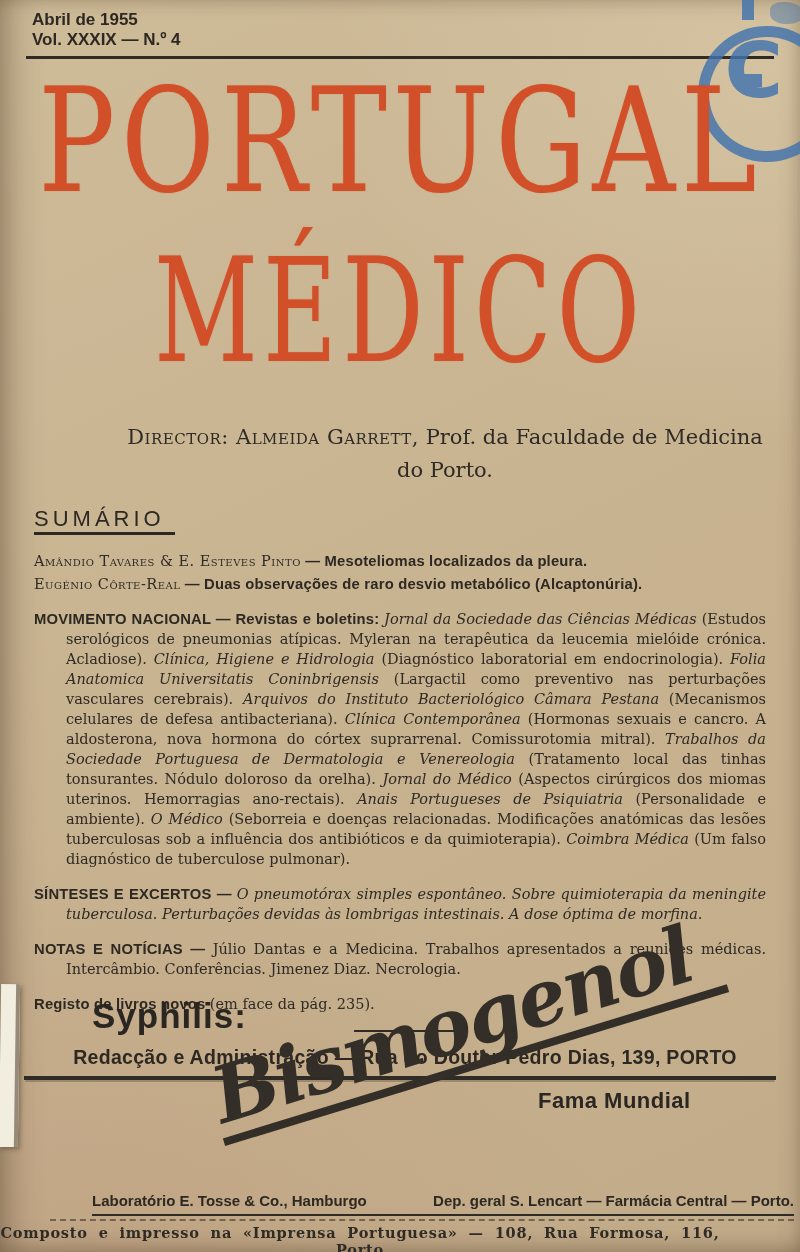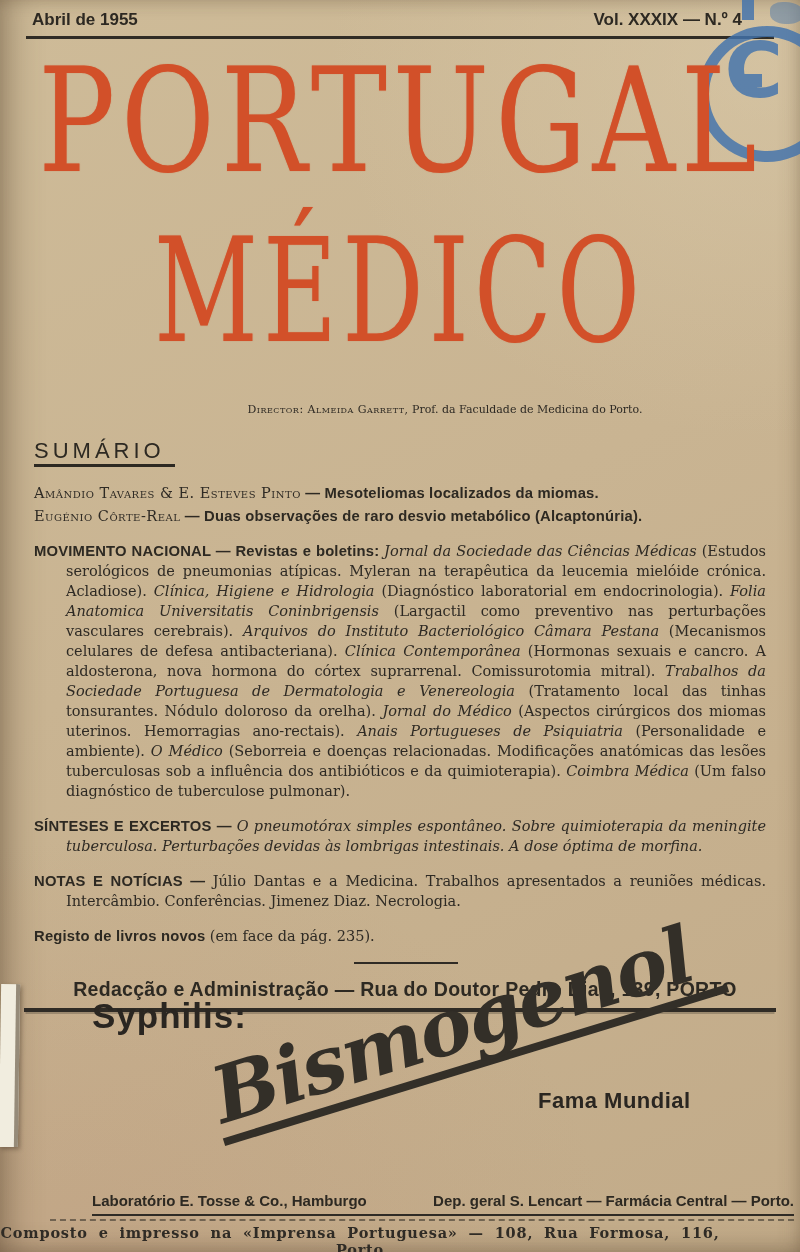--- a/index.html
+++ b/index.html
@@ -17,38 +17,38 @@
                inset 0 -18px 26px -16px rgba(80,60,40,.35),
                inset 0 10px 18px -12px rgba(80,60,40,.25);
     font-family:"DejaVu Serif",serif;
     color:#2e2a24;
   }
   
   .masthead-top{
     display:flex;justify-content:space-between;
     padding:10px 58px 0 32px;
     font-family:"Liberation Sans",sans-serif;
-    font-weight:bold;font-size:17px;color:#2d2922;
+    font-weight:bold;font-size:17px;color:#2d2922;flex-direction:column;
   }
   .top-rule{height:3px;background:#302c25;margin:6px 26px 0 26px;}
   
   .stamp{position:absolute;left:692px;top:0;width:170px;height:160px;opacity:.82;pointer-events:none;}
   .stamp .ring{position:absolute;left:6px;top:26px;width:116px;height:114px;border:11px solid #4273ad;border-radius:50%;}
   .stamp .glyph{position:absolute;left:34px;top:26px;font-family:"DejaVu Sans",sans-serif;font-weight:bold;font-size:76px;color:#4273ad;transform:scaleX(1.05);}
   .stamp .glyph-bar{position:absolute;left:44px;top:74px;width:26px;height:13px;background:#4273ad;}
   .stamp .top-bar{position:absolute;left:50px;top:0;width:12px;height:20px;background:#4273ad;}
   .stamp .blob{position:absolute;left:78px;top:2px;width:34px;height:22px;background:#4273ad;border-radius:40% 60% 50% 50%;opacity:.55;}
   
   .title{margin:14px 0 0 0;text-align:center;color:#d25029;font-weight:normal;}
   .t-line{height:152px;line-height:140px;}
   .t-line span{display:inline-block;font-size:118px;letter-spacing:6px;transform:scale(.97,1.22);transform-origin:center 55%;text-shadow:0 0 1px rgba(210,80,41,.55);}
   .t-line.second{margin-top:18px;}
   .t-line.second span{transform:scale(.86,1.22);}
   
-  .director{margin-top:26px;text-align:center;font-size:11px;line-height:1.55;}
+  .director{margin-top:26px;text-align:center;font-size:21px;line-height:1.55;}
   .director p{margin:0 30px 0 120px;}
   
   .sumario-heading{margin:20px 0 0 34px;}
   .sumario-heading span{
     display:inline-block;font-family:"Liberation Sans",sans-serif;font-weight:normal;
     font-size:22px;letter-spacing:4px;color:#2d2922;
     border-bottom:3px solid #2d2922;padding:0 10px 0 0;
   }
   .sumario{margin:16px 34px 0 34px;font-size:14.5px;line-height:20px;}
   .s-item{margin:0 0 3px 0;}
@@ -110,21 +110,21 @@
 
   <div class="director">
     <p><span class="seg-sc">Director: Almeida Garrett,</span><span class="seg-r"> Prof. da Faculdade de Medicina do Porto.</span></p>
   </div>
 
   <div class="sumario-heading">
     <span>SUMÁRIO</span>
   </div>
 
   <div class="sumario">
-    <p class="s-item"><span class="seg-sc">Amândio Tavares &amp; E. Esteves Pinto</span><span class="seg-b"> — Mesoteliomas localizados da miomas.</span></p>
+    <p class="s-item"><span class="seg-sc">Amândio Tavares &amp; E. Esteves Pinto</span><span class="seg-b"> — Mesoteliomas localizados da pleura.</span></p>
     <p class="s-item"><span class="seg-sc">Eugénio Côrte-Real</span><span class="seg-b"> — Duas observações de raro desvio metabólico (Alcaptonúria).</span></p>
     <p class="s-item s-gap s-hang"><span class="seg-b">MOVIMENTO NACIONAL — Revistas e boletins: </span><span class="seg-i">Jornal da Sociedade das Ciências Médicas </span><span class="seg-r">(Estudos serológicos de pneumonias atípicas. Myleran na terapêutica da leucemia mielóide crónica. Acladiose). </span><span class="seg-i">Clínica, Higiene e Hidrologia </span><span class="seg-r">(Diagnóstico laboratorial em endocrinologia). </span><span class="seg-i">Folia Anatomica Universitatis Coninbrigensis </span><span class="seg-r">(Largactil como preventivo nas perturbações vasculares cerebrais). </span><span class="seg-i">Arquivos do Instituto Bacteriológico Câmara Pestana </span><span class="seg-r">(Mecanismos celulares de defesa antibacteriana). </span><span class="seg-i">Clínica Contemporânea </span><span class="seg-r">(Hormonas sexuais e cancro. A aldosterona, nova hormona do córtex suprarrenal. Comissurotomia mitral). </span><span class="seg-i">Trabalhos da Sociedade Portuguesa de Dermatologia e Venereologia </span><span class="seg-r">(Tratamento local das tinhas tonsurantes. Nódulo doloroso da orelha). </span><span class="seg-i">Jornal do Médico </span><span class="seg-r">(Aspectos cirúrgicos dos miomas uterinos. Hemorragias ano-rectais). </span><span class="seg-i">Anais Portugueses de Psiquiatria </span><span class="seg-r">(Personalidade e ambiente). </span><span class="seg-i">O Médico </span><span class="seg-r">(Seborreia e doenças relacionadas. Modificações anatómicas das lesões tuberculosas sob a influência dos antibióticos e da quimioterapia). </span><span class="seg-i">Coimbra Médica </span><span class="seg-r">(Um falso diagnóstico de tuberculose pulmonar).</span></p>
     <p class="s-item s-gap s-hang"><span class="seg-b">SÍNTESES E EXCERTOS — </span><span class="seg-i">O pneumotórax simples espontâneo. Sobre quimioterapia da meningite tuberculosa. Perturbações devidas às lombrigas intestinais. A dose óptima de morfina.</span></p>
     <p class="s-item s-hang"><span class="seg-b">NOTAS E NOTÍCIAS — </span><span class="seg-r">Júlio Dantas e a Medicina. Trabalhos apresentados a reuniões médicas. Intercâmbio. Conferências. Jimenez Diaz. Necrologia.</span></p>
     <p class="s-item"><span class="seg-b">Registo de livros novos </span><span class="seg-r">(em face da pág. 235).</span></p>
   </div>
 
   <div class="short-rule"></div>
 
   <div class="address">Redacção e Administração — Rua do Doutor Pedro Dias, 139, PORTO</div>

